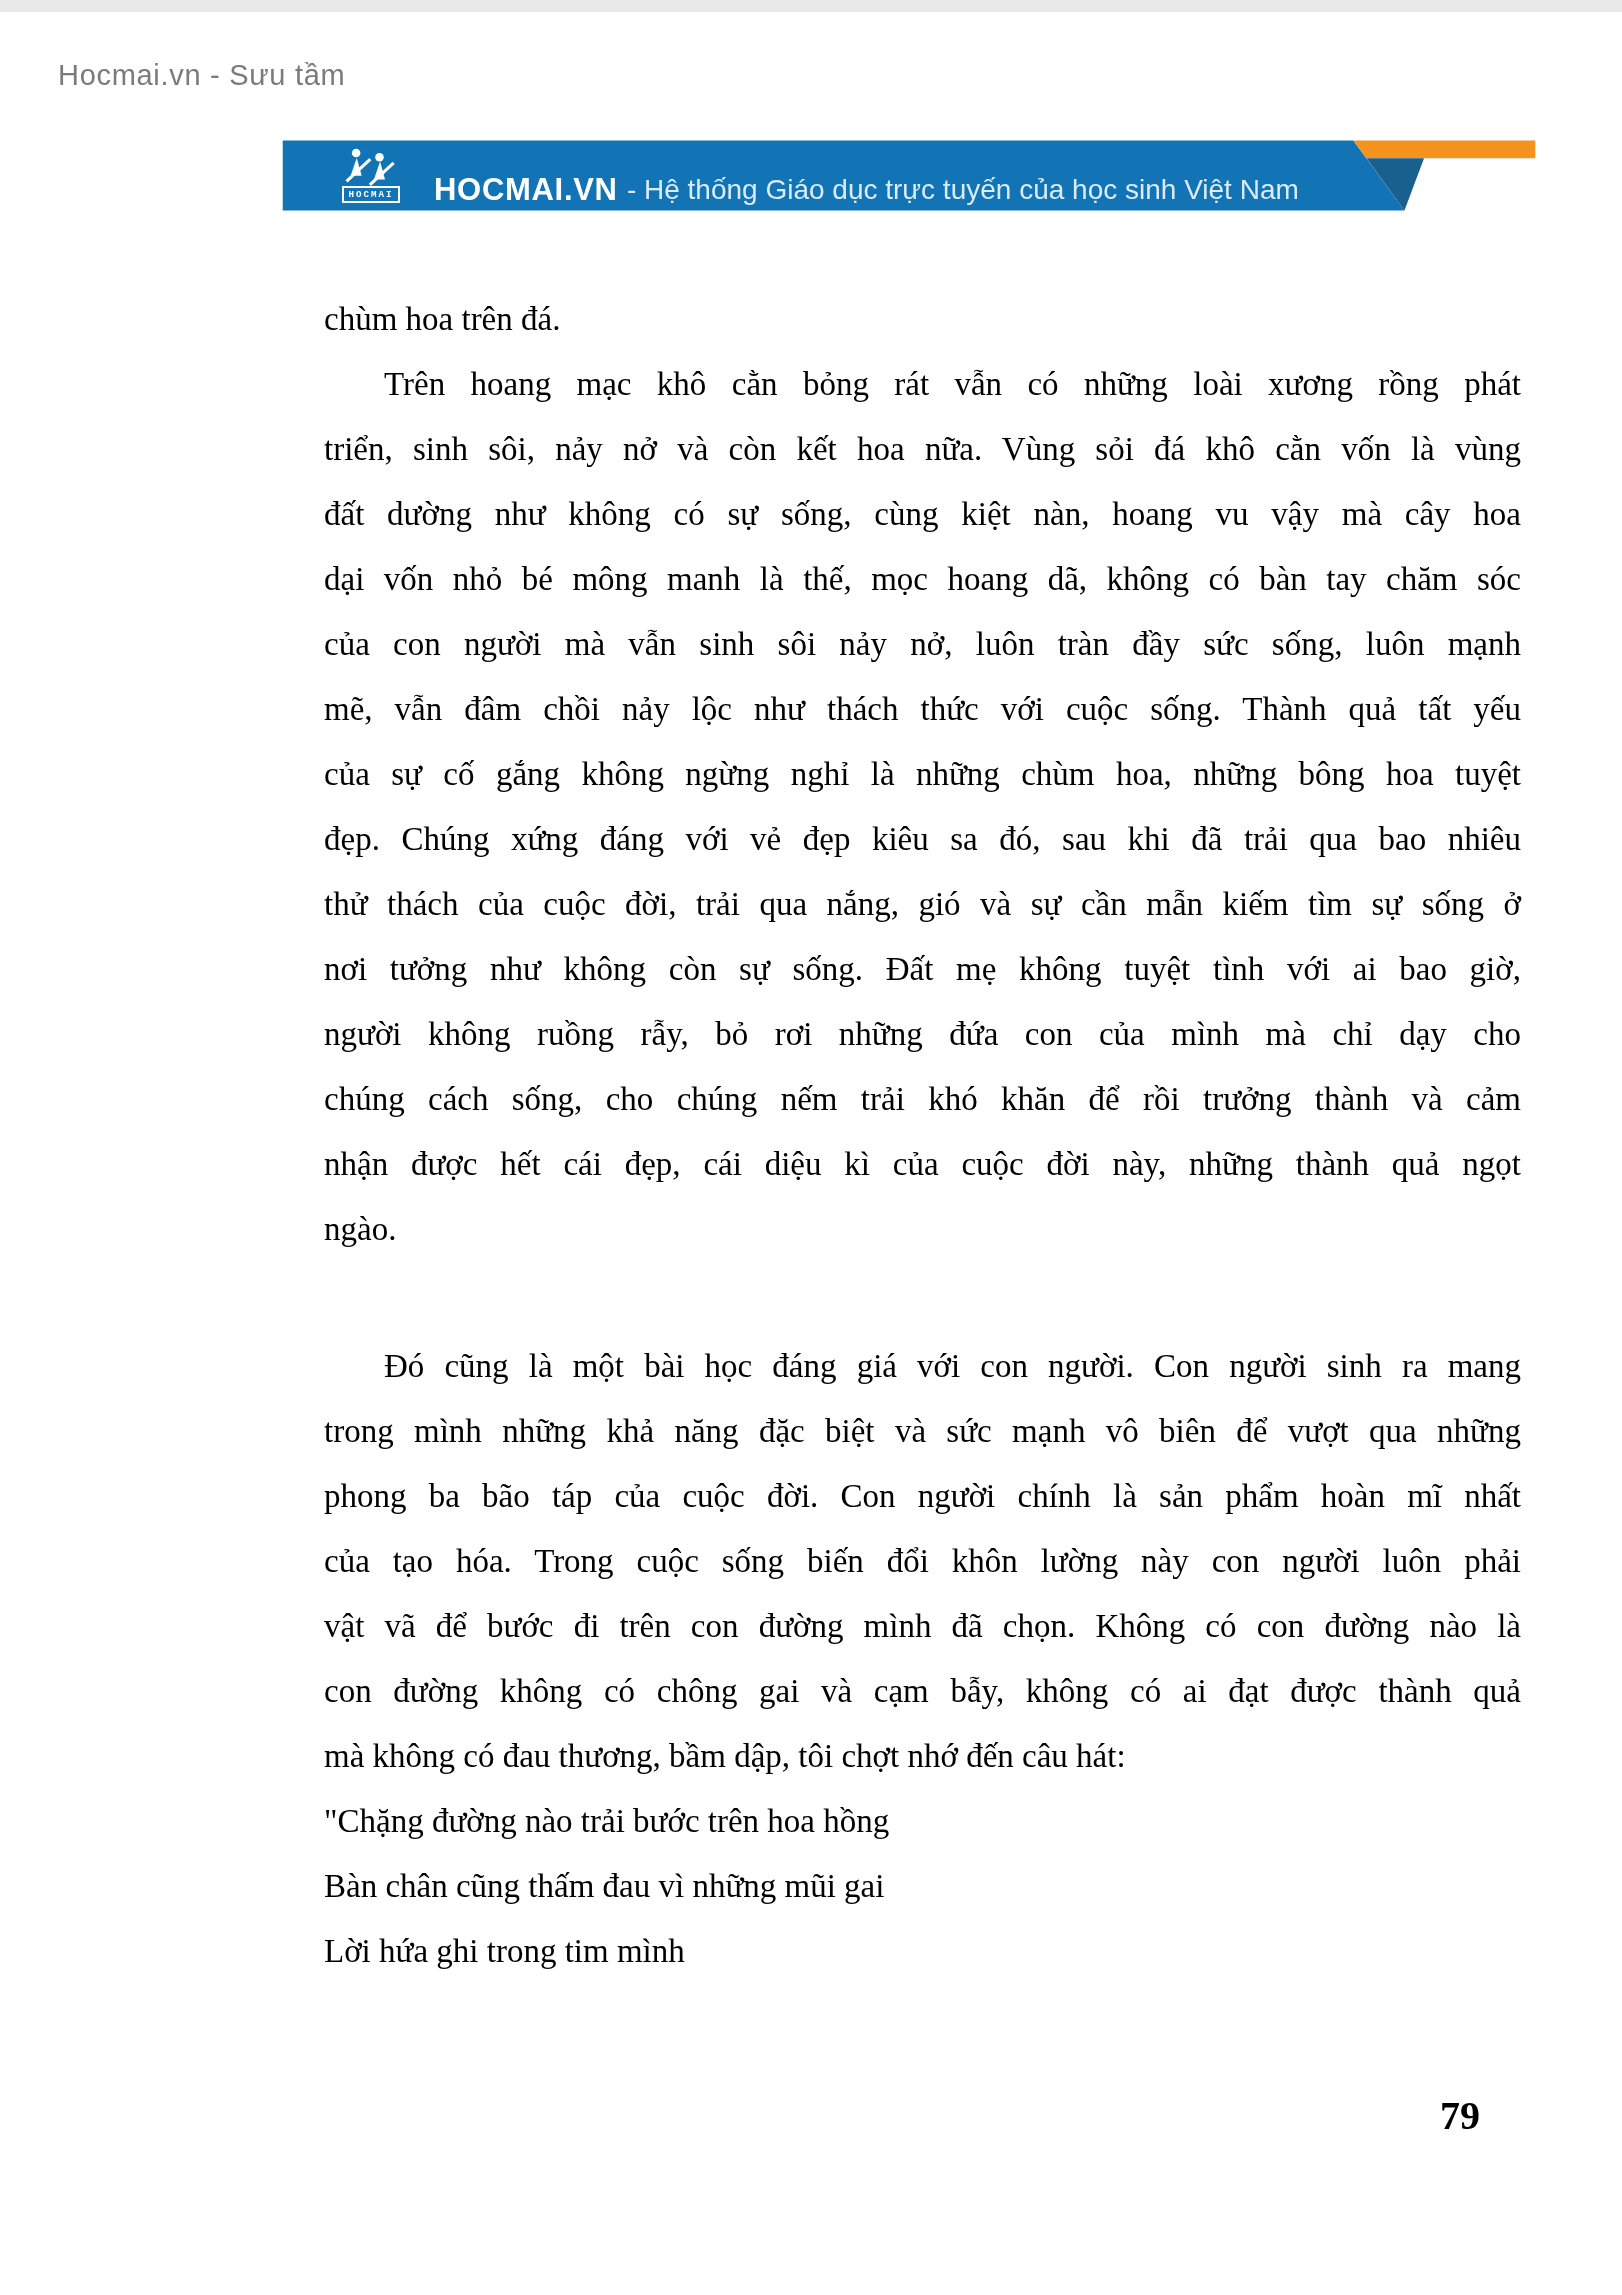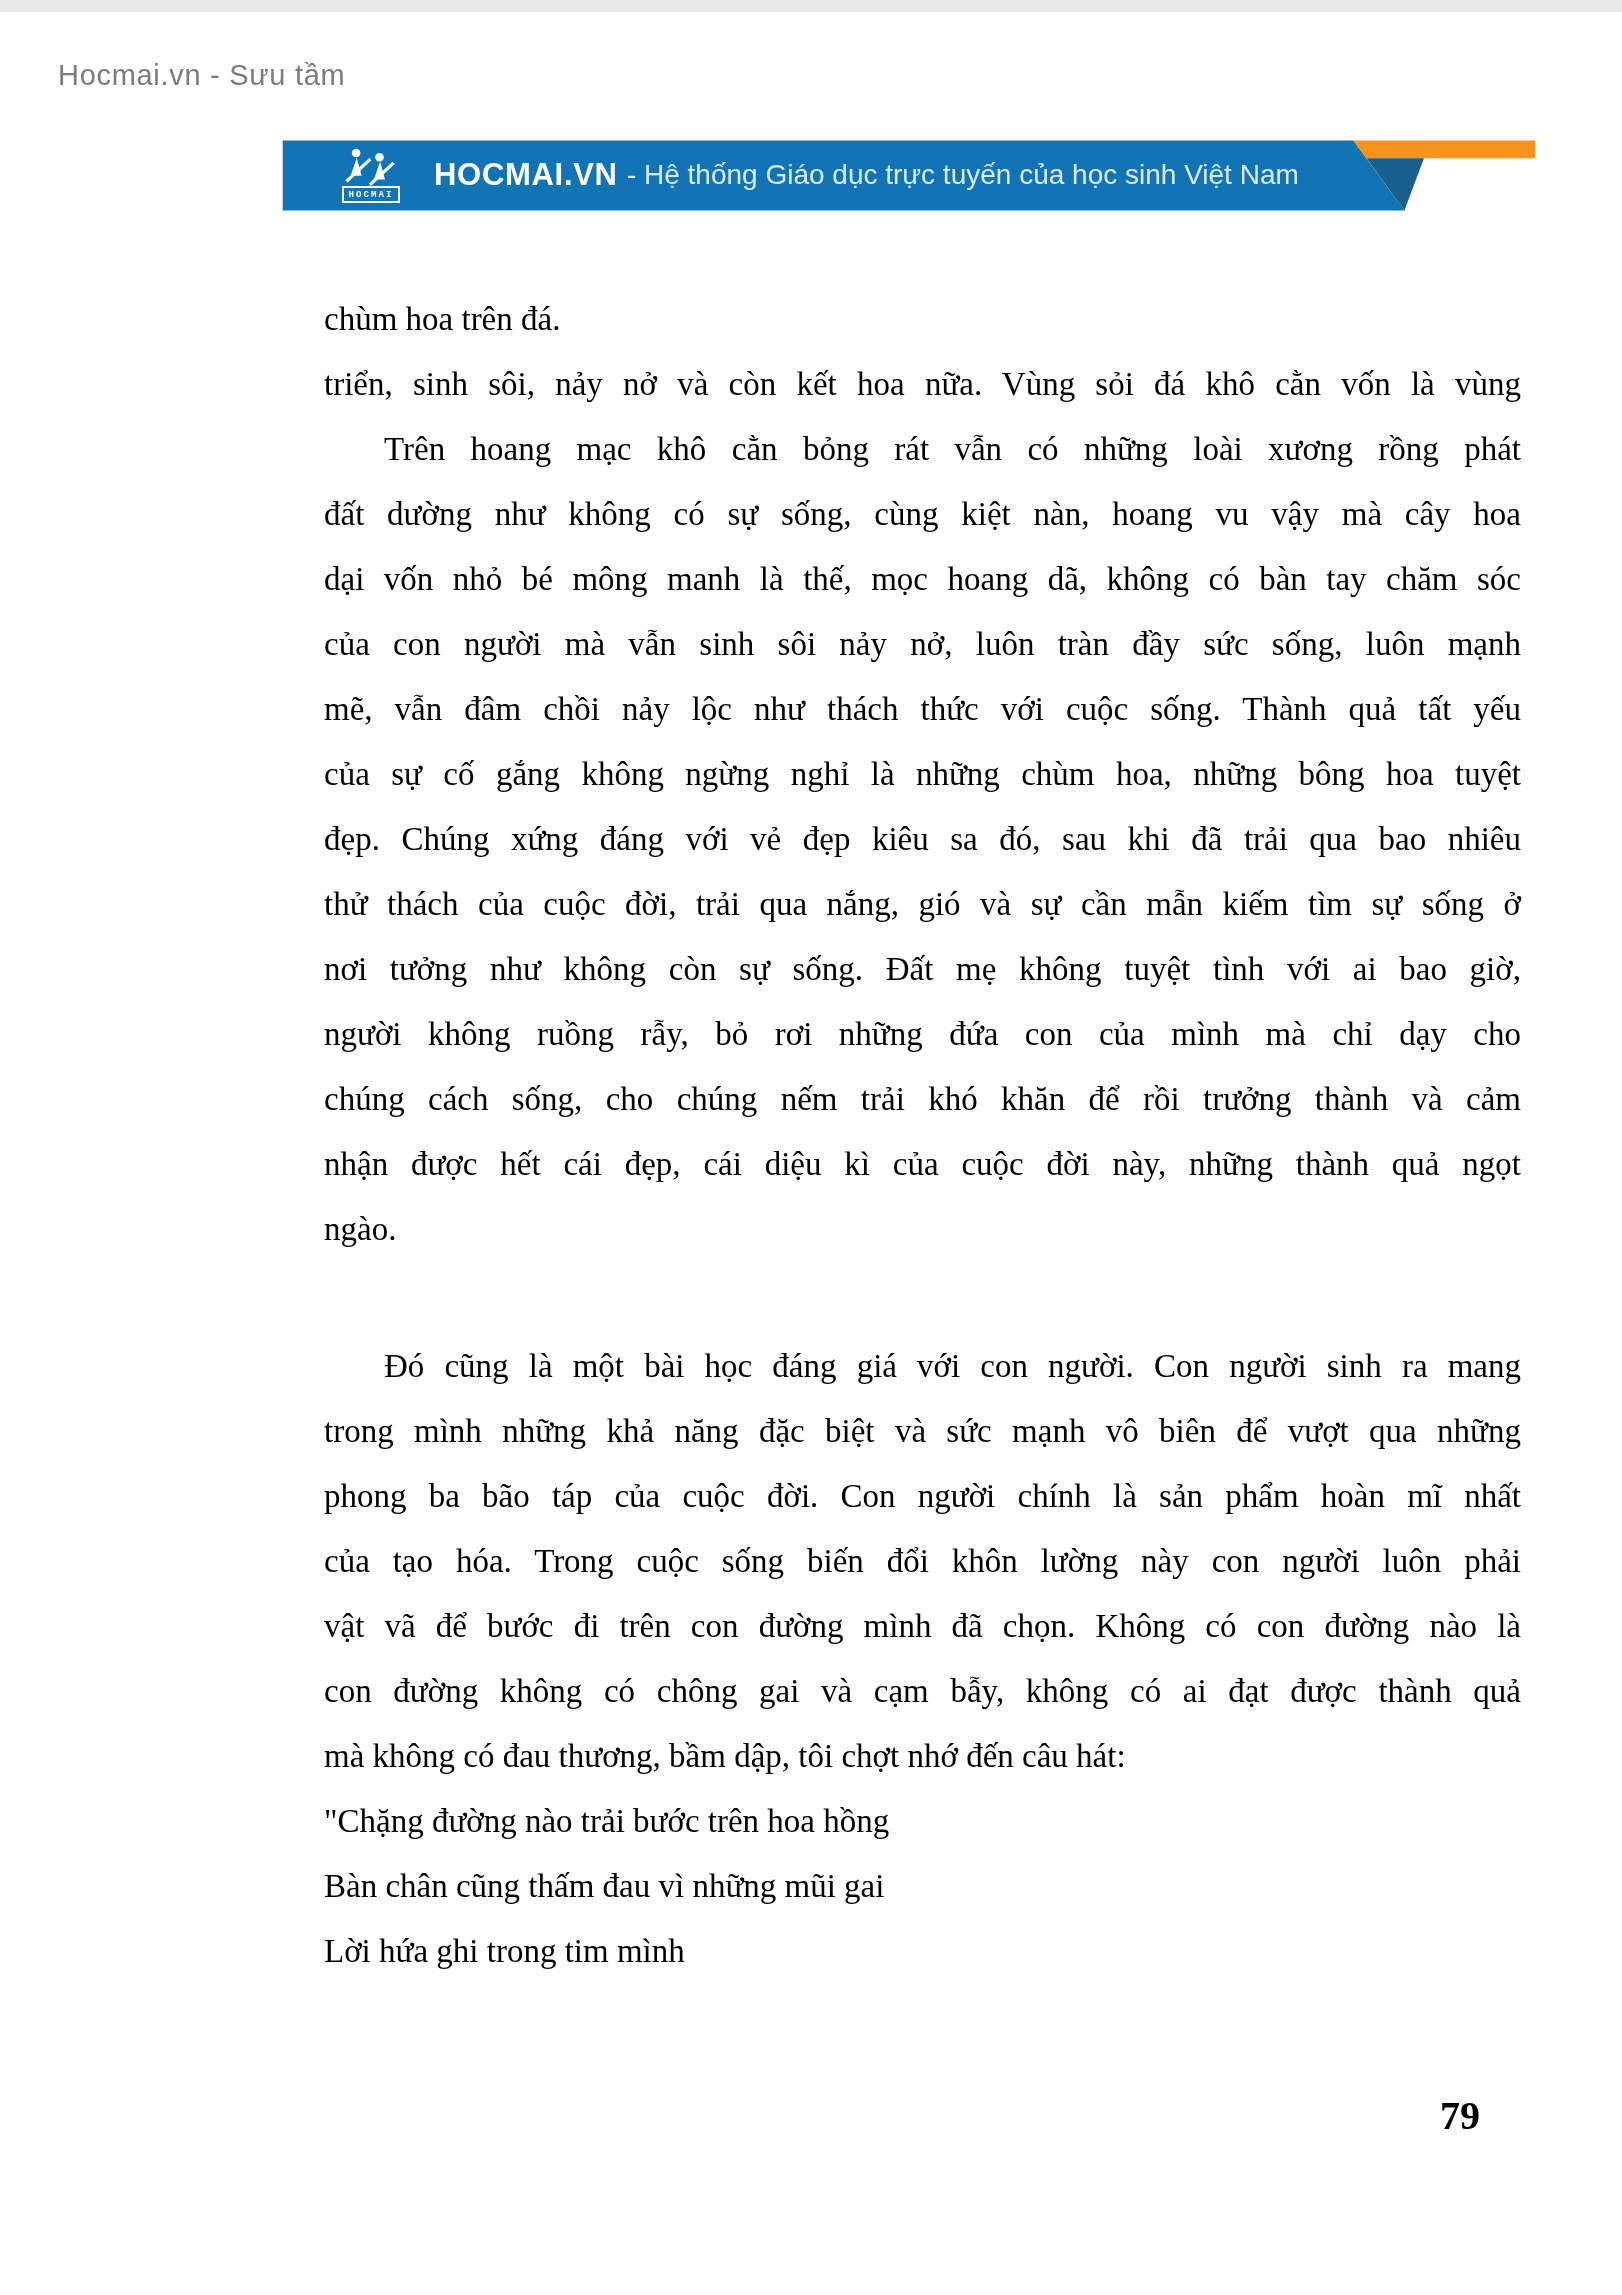--- a/index.html
+++ b/index.html
@@ -15,21 +15,21 @@
   .banner-shapes{position:absolute;left:0;top:0;display:block;}
   .logo-icon{position:absolute;left:339px;top:133px;display:block;}
   .logo-box{
     position:absolute;left:342px;top:174px;width:58px;height:17px;
     border:2px solid #ffffff;box-sizing:border-box;
     display:flex;align-items:center;justify-content:center;
     font-family:Liberation Mono, monospace;font-weight:bold;
     font-size:9.2px;letter-spacing:2px;color:#ffffff;
   }
   .banner-text{
-    position:absolute;left:434px;top:128px;height:70px;
+    position:absolute;left:434px;top:143px;height:70px;
     display:flex;align-items:center;white-space:nowrap;
     font-family:"Liberation Sans",sans-serif;
   }
   .banner-text .brand{font-weight:bold;font-size:31px;color:#ffffff;letter-spacing:0.7px;}
   .banner-text .tagline{font-size:28px;color:#d9ecf8;margin-left:9.2px;font-weight:normal;}
   .doc{
     position:absolute;left:324px;top:275px;width:1197px;
     font-size:33px;color:#000000;
   }
   .doc-line{height:65px;line-height:65px;overflow:visible;}
@@ -67,22 +67,22 @@
 
   <div class="logo-box">HOCMAI</div>
 
   <div class="banner-text">
     <span class="brand">HOCMAI.VN</span>
     <span class="tagline">- Hệ thống Giáo dục trực tuyến của học sinh Việt Nam</span>
   </div>
 
   <div class="doc">
       <div class="doc-line">chùm hoa trên đá.</div>
+      <div class="doc-line justify indent">Trên hoang mạc khô cằn bỏng rát vẫn có những loài xương rồng phát</div>
       <div class="doc-line justify">triển, sinh sôi, nảy nở và còn kết hoa nữa. Vùng sỏi đá khô cằn vốn là vùng</div>
-      <div class="doc-line justify indent">Trên hoang mạc khô cằn bỏng rát vẫn có những loài xương rồng phát</div>
       <div class="doc-line justify">đất dường như không có sự sống, cùng kiệt nàn, hoang vu vậy mà cây hoa</div>
       <div class="doc-line justify">dại vốn nhỏ bé mông manh là thế, mọc hoang dã, không có bàn tay chăm sóc</div>
       <div class="doc-line justify">của con người mà vẫn sinh sôi nảy nở, luôn tràn đầy sức sống, luôn mạnh</div>
       <div class="doc-line justify">mẽ, vẫn đâm chồi nảy lộc như thách thức với cuộc sống. Thành quả tất yếu</div>
       <div class="doc-line justify">của sự cố gắng không ngừng nghỉ là những chùm hoa, những bông hoa tuyệt</div>
       <div class="doc-line justify">đẹp. Chúng xứng đáng với vẻ đẹp kiêu sa đó, sau khi đã trải qua bao nhiêu</div>
       <div class="doc-line justify">thử thách của cuộc đời, trải qua nắng, gió và sự cần mẫn kiếm tìm sự sống ở</div>
       <div class="doc-line justify">nơi tưởng như không còn sự sống. Đất mẹ không tuyệt tình với ai bao giờ,</div>
       <div class="doc-line justify">người không ruồng rẫy, bỏ rơi những đứa con của mình mà chỉ dạy cho</div>
       <div class="doc-line justify">chúng cách sống, cho chúng nếm trải khó khăn để rồi trưởng thành và cảm</div>

